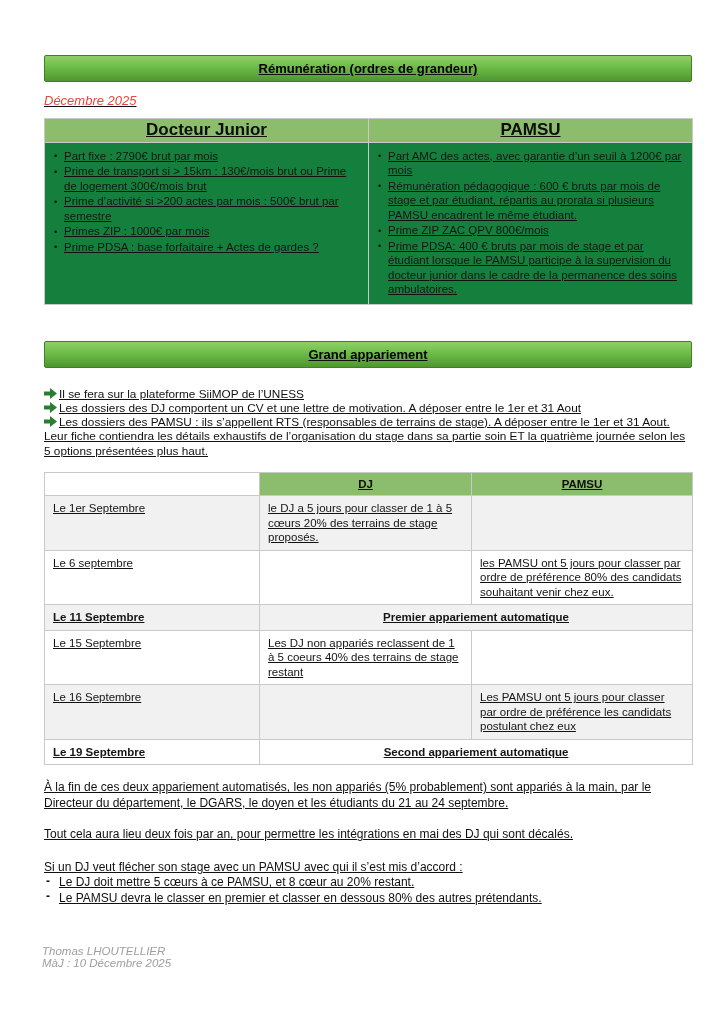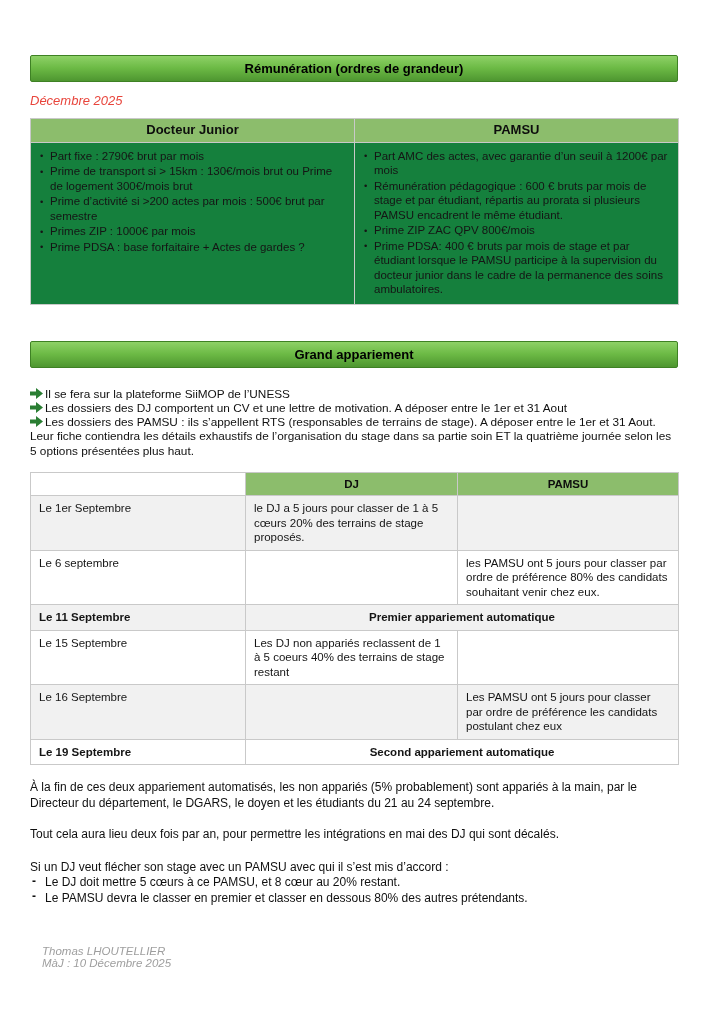--- a/index.html
+++ b/index.html
@@ -1,21 +1,21 @@
 <!DOCTYPE html>
 <html lang="fr"><head>
 <meta charset="utf-8">
 <style>
   html,body{margin:0;padding:0;}
   body{
     width:724px;height:1024px;background:#ffffff;
     font-family:"Liberation Sans", sans-serif;color:#111;
     position:relative;overflow:hidden;
   }
-  .content{position:absolute;left:30px;top:0;width:648px;}
+  .content{position:absolute;left:44px;top:0;width:648px;text-decoration:underline;}
 
   
   .greenbar{
     height:25px;line-height:25px;text-align:center;
     font-weight:bold;font-size:13px;color:#000;
     background:linear-gradient(180deg,#8ed167 0%,#6cba45 48%,#4e9630 100%);
     border:1px solid #3e8124;border-radius:2px;
     box-sizing:content-box;
   }
   #bar1{margin-top:55px;}
@@ -23,21 +23,21 @@
 
   .date-line{margin-top:11px;font-size:13px;font-style:italic;color:#e8453c;}
 
   table{border-collapse:collapse;width:648px;table-layout:fixed;
         font-size:11.5px;line-height:14.5px;color:#151515;}
   th,td{border:1px solid #c9c9c9;vertical-align:top;word-wrap:break-word;}
 
   
   #table1{margin-top:10px;}
   #table1 th{background:#8cbd6c;font-weight:bold;text-align:center;
-             padding:4px 8px;font-size:13px;color:#0d0d0d;}
+             padding:4px 8px;font-size:17px;color:#0d0d0d;}
   #table1 td{background:#15803d;height:140px;padding:6px 8px;}
   ul.bullets{margin:0;padding:0;list-style:none;}
   ul.bullets li{position:relative;padding-left:11px;margin-bottom:1px;}
   ul.bullets li::before{content:"•";position:absolute;left:1px;top:0.5px;font-size:9.5px;}
 
   
   .arrows{margin-top:19px;font-size:11.8px;line-height:14.3px;color:#101010;}
   .arrow-icon{display:inline-block;margin-right:2px;}
   .arrow-icon svg{vertical-align:-1px;}
 

